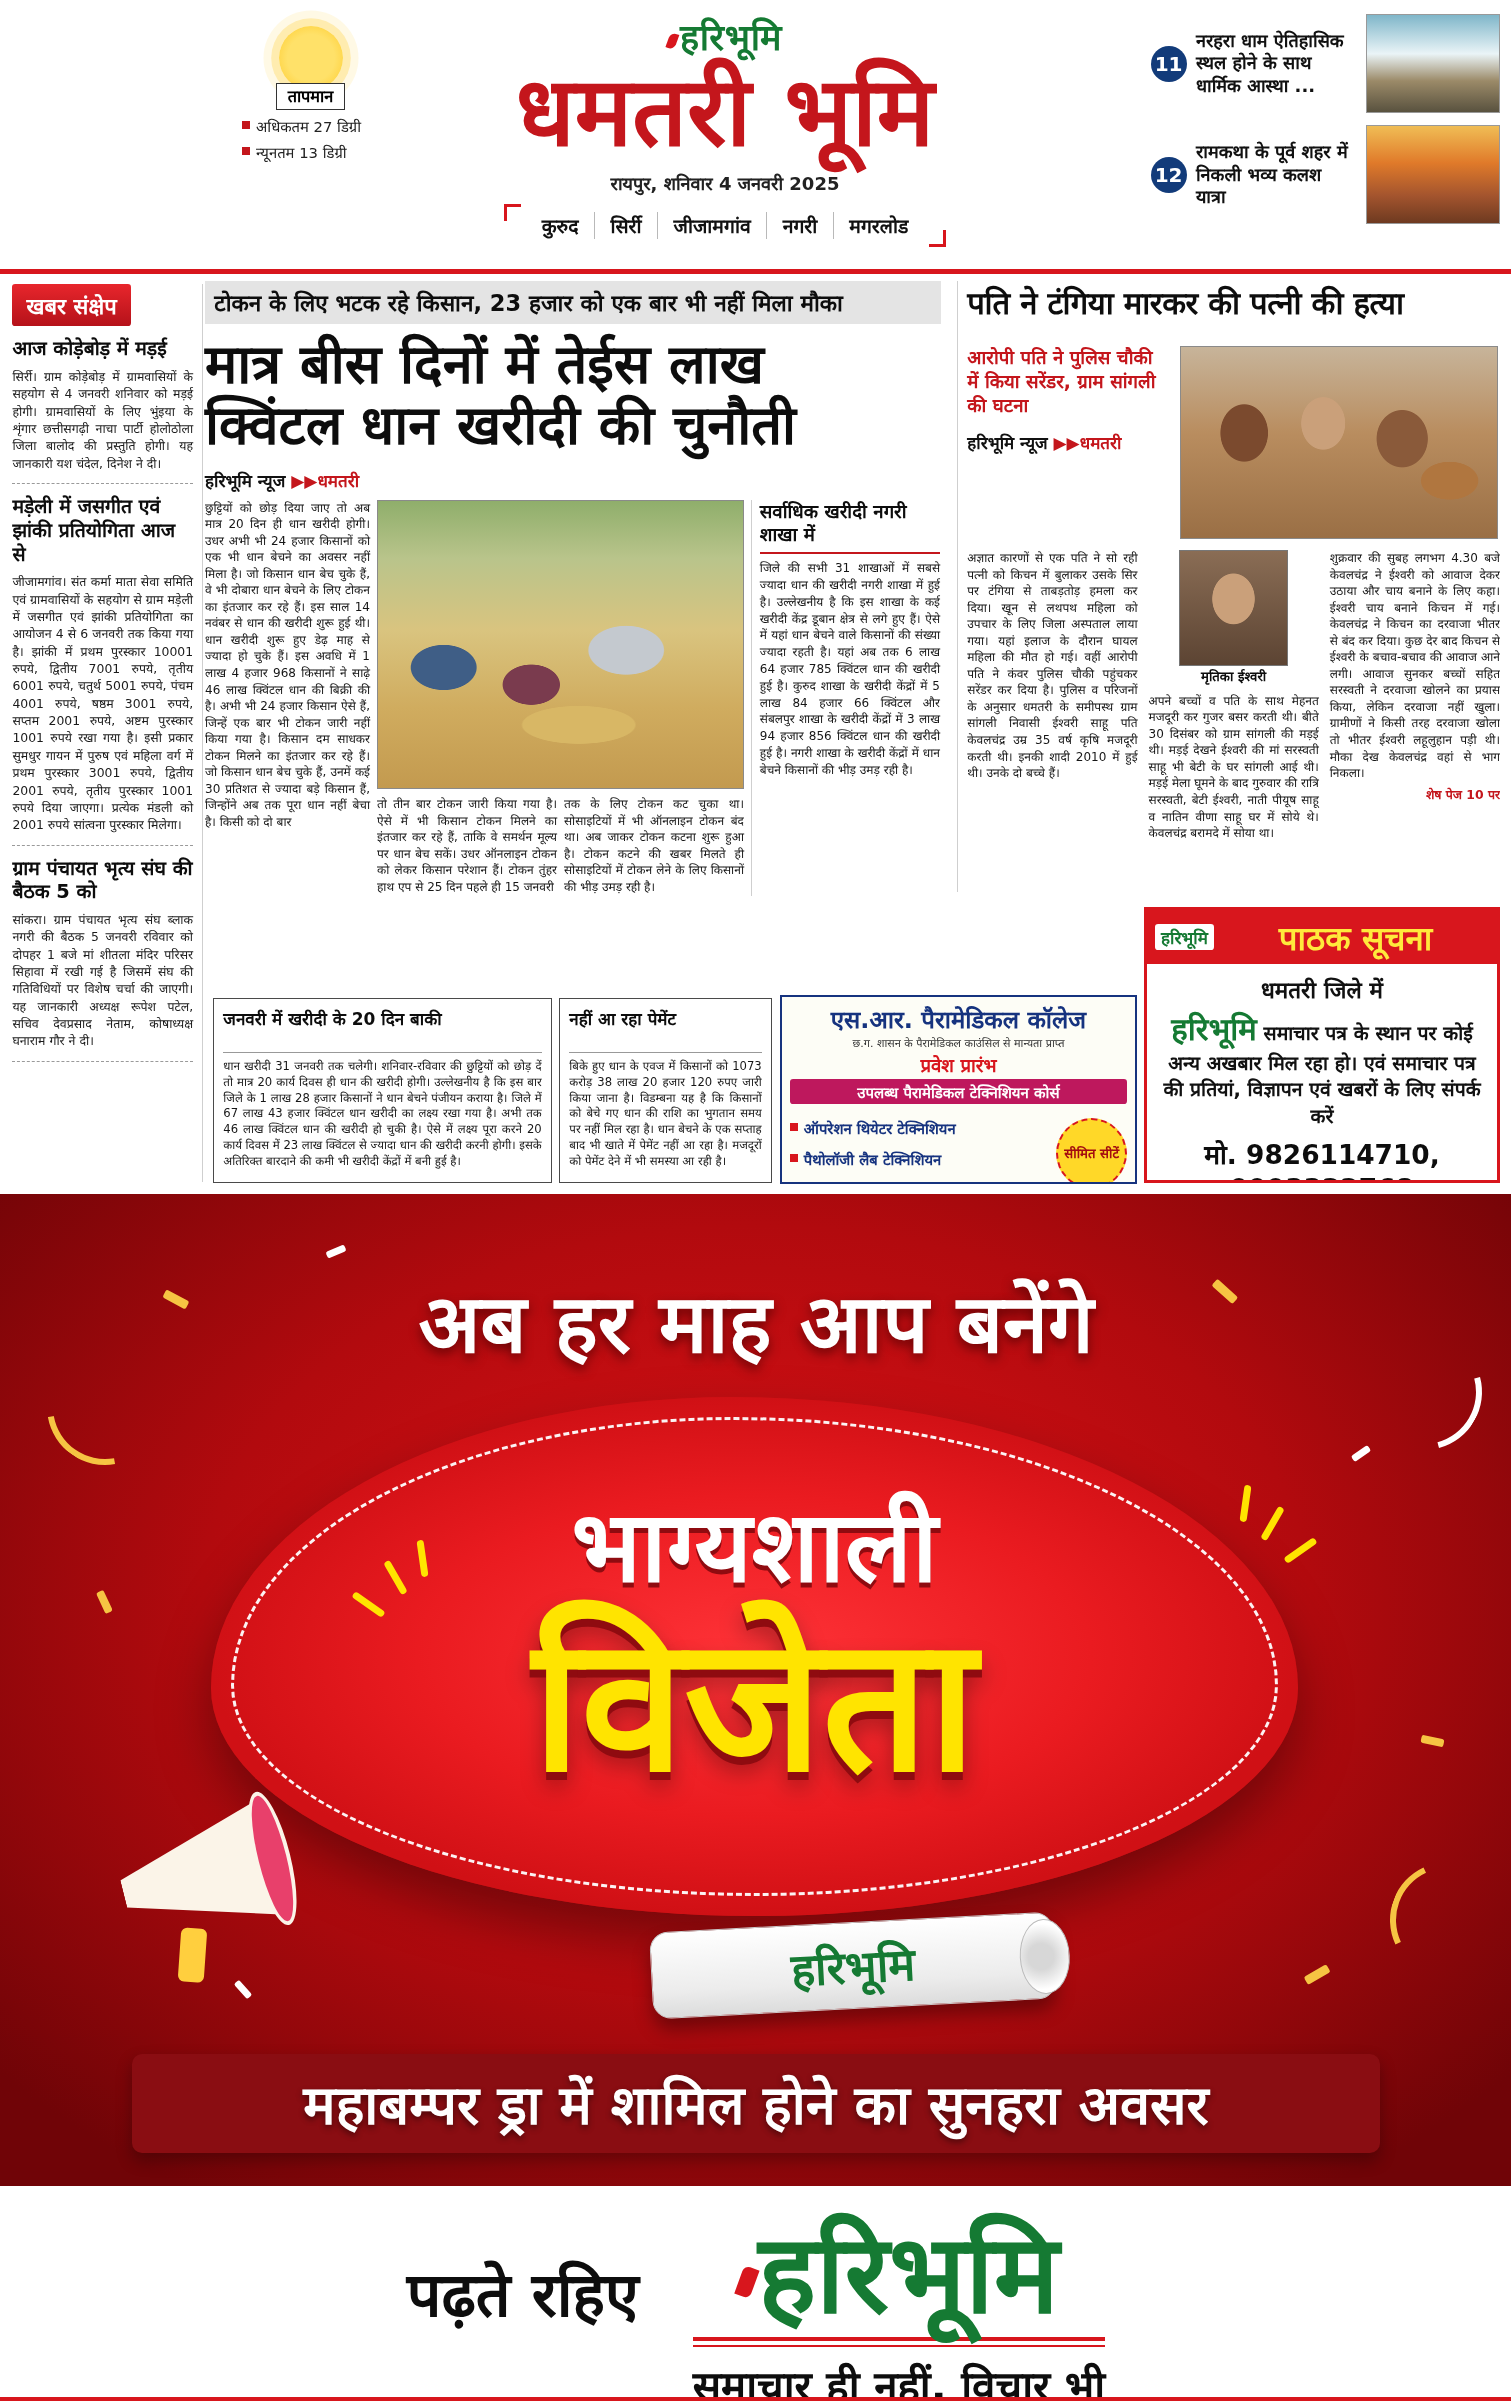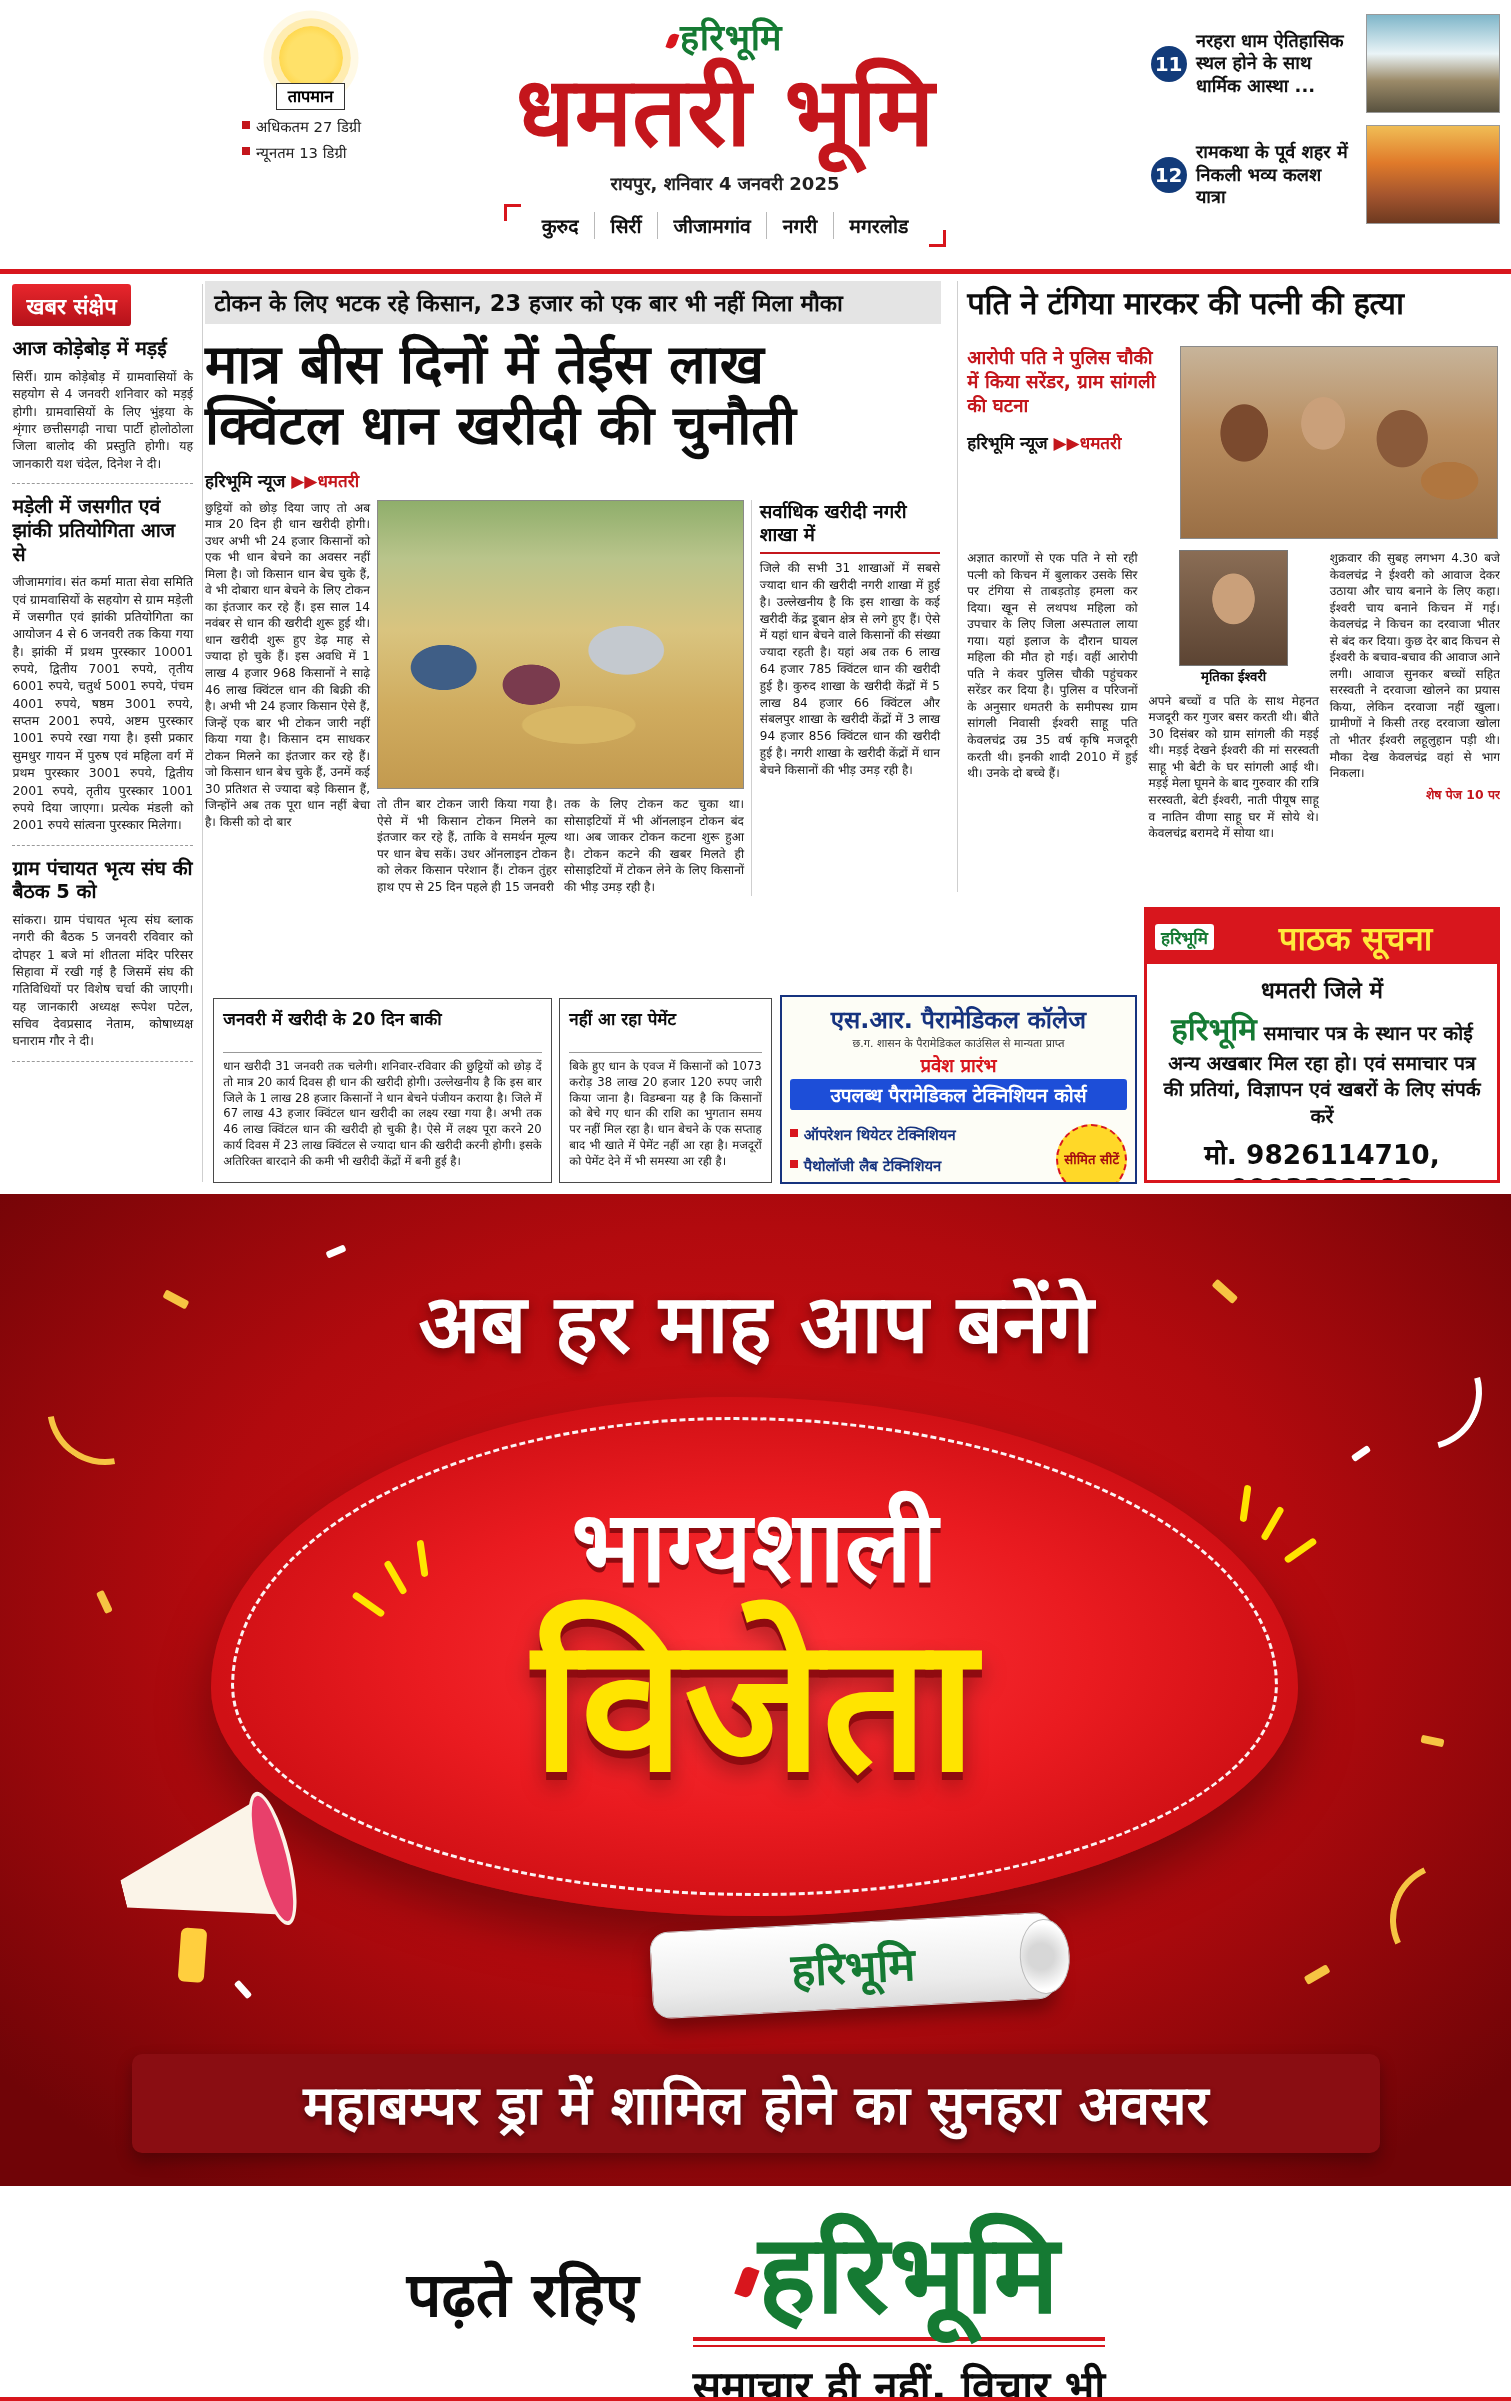--- a/index.html
+++ b/index.html
@@ -81,21 +81,21 @@
   .story-box h4 { font-size:17px; margin-bottom:6.2px; color:#0d0d0d; border-bottom:0.8px solid #999; padding-bottom:22px; }
   .story-box p { font-size:11.6px; line-height:1.36; text-align:justify; color:#161616; }
   #box1 { left:213px; top:998px; width:339px; height:185px; }
   #box2 { left:559px; top:998px; width:213px; height:185px; }
 
   #sr-ad { left:780px; top:995px; width:357px; height:189px; border:2.3px solid #16337f; background:#fdfdf6;
            padding:4.7px 7.8px; text-align:center; overflow:hidden; }
   .sr-title { color:#16337f; font-weight:800; font-size:24px; }
   .sr-sub { font-size:11px; color:#333; margin-top:0.8px; }
   .sr-pravesh { color:#d8161d; font-weight:800; font-size:18.6px; margin-top:1.6px; }
-  .sr-band { background:#1d4ed8; color:#fff; font-weight:bold; font-size:19px; padding:2.3px; margin-top:2.3px; border-radius:3.1px; }
+  .sr-band { background:#be185d; color:#fff; font-weight:bold; font-size:15px; padding:2.3px; margin-top:2.3px; border-radius:3.1px; }
   .sr-row { display:flex; align-items:center; gap:6.2px; margin-top:3.1px; }
   .sr-list { text-align:left; flex:1; }
   .sr-item { font-size:14.8px; font-weight:bold; color:#16337f; padding-left:14px; position:relative; margin-top:11px; }
   .sr-item::before { content:""; position:absolute; left:0; top:5.4px; width:7.8px; height:7.8px; background:#d8161d; }
   .sr-badge { width:71px; height:71px; border-radius:50%; background:#ffd828; color:#a40c10; font-weight:800;
               font-size:13.2px; display:flex; align-items:center; justify-content:center; text-align:center;
               border:2.3px dashed #d8161d; flex:none; line-height:1.15; }
   .sr-phone { background:#d8161d; color:#fff; font-weight:bold; font-size:14px; padding:2.3px; margin-top:3.1px; border-radius:3.1px; }
 
   

